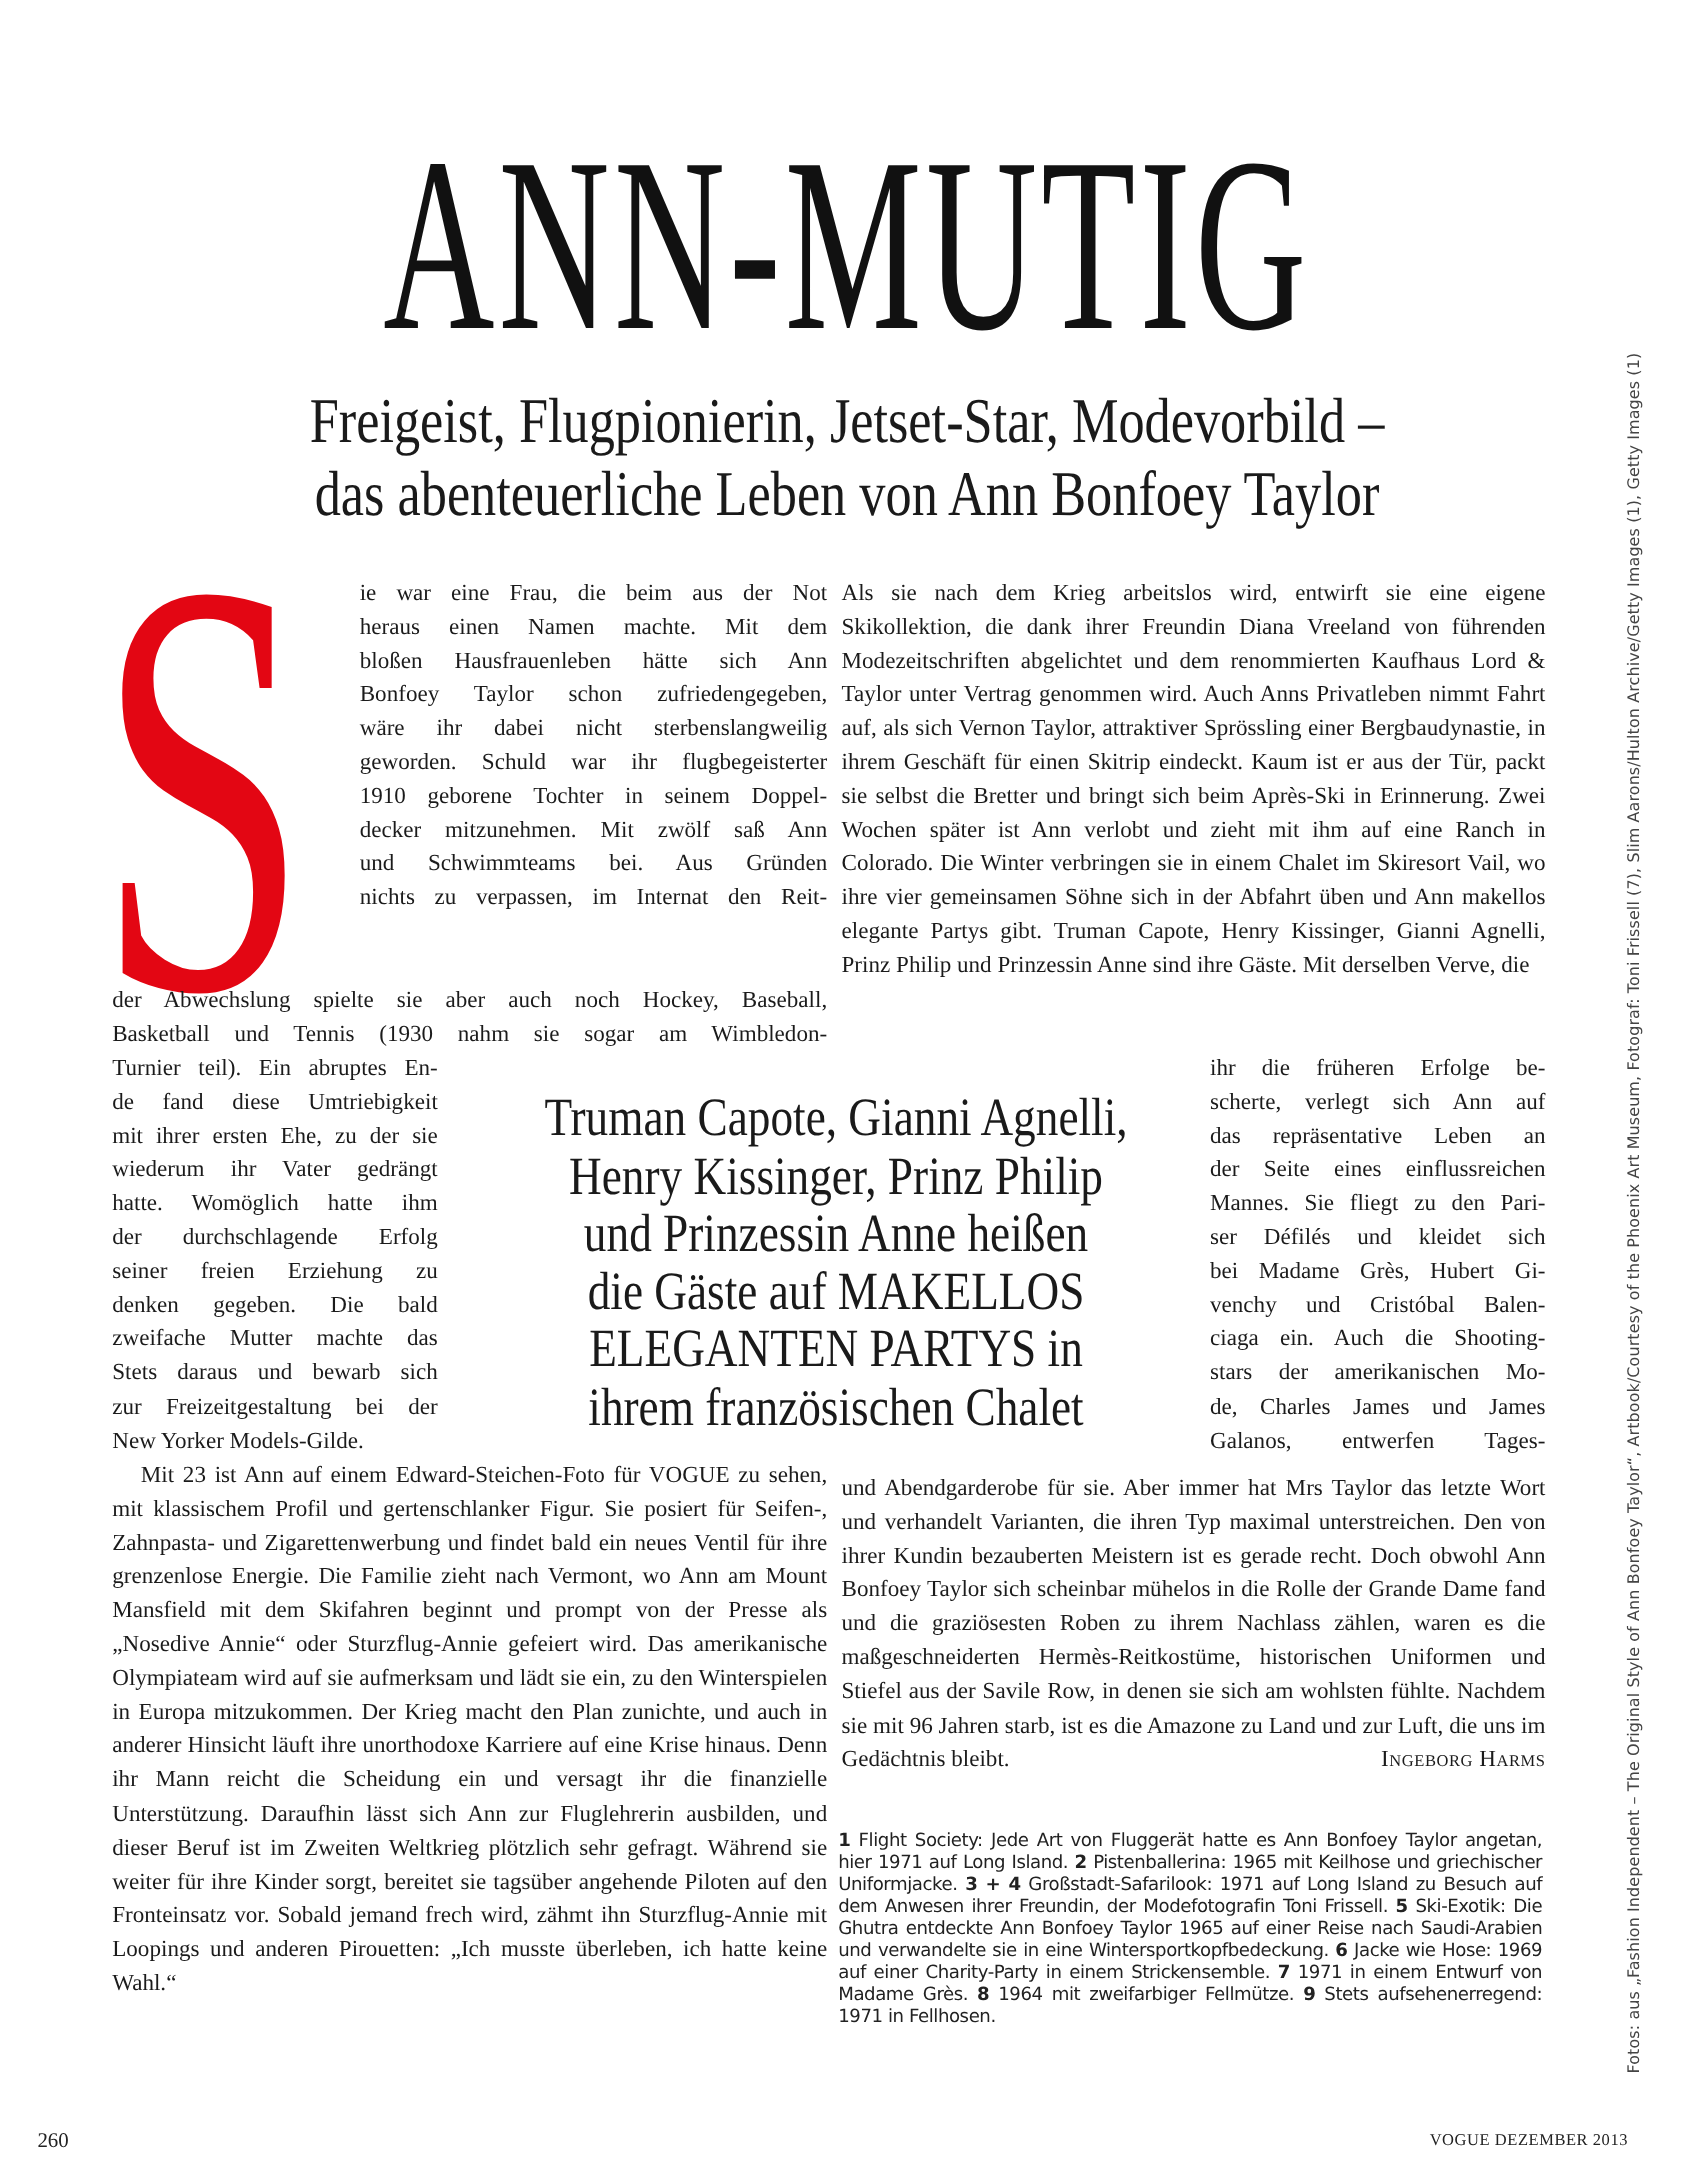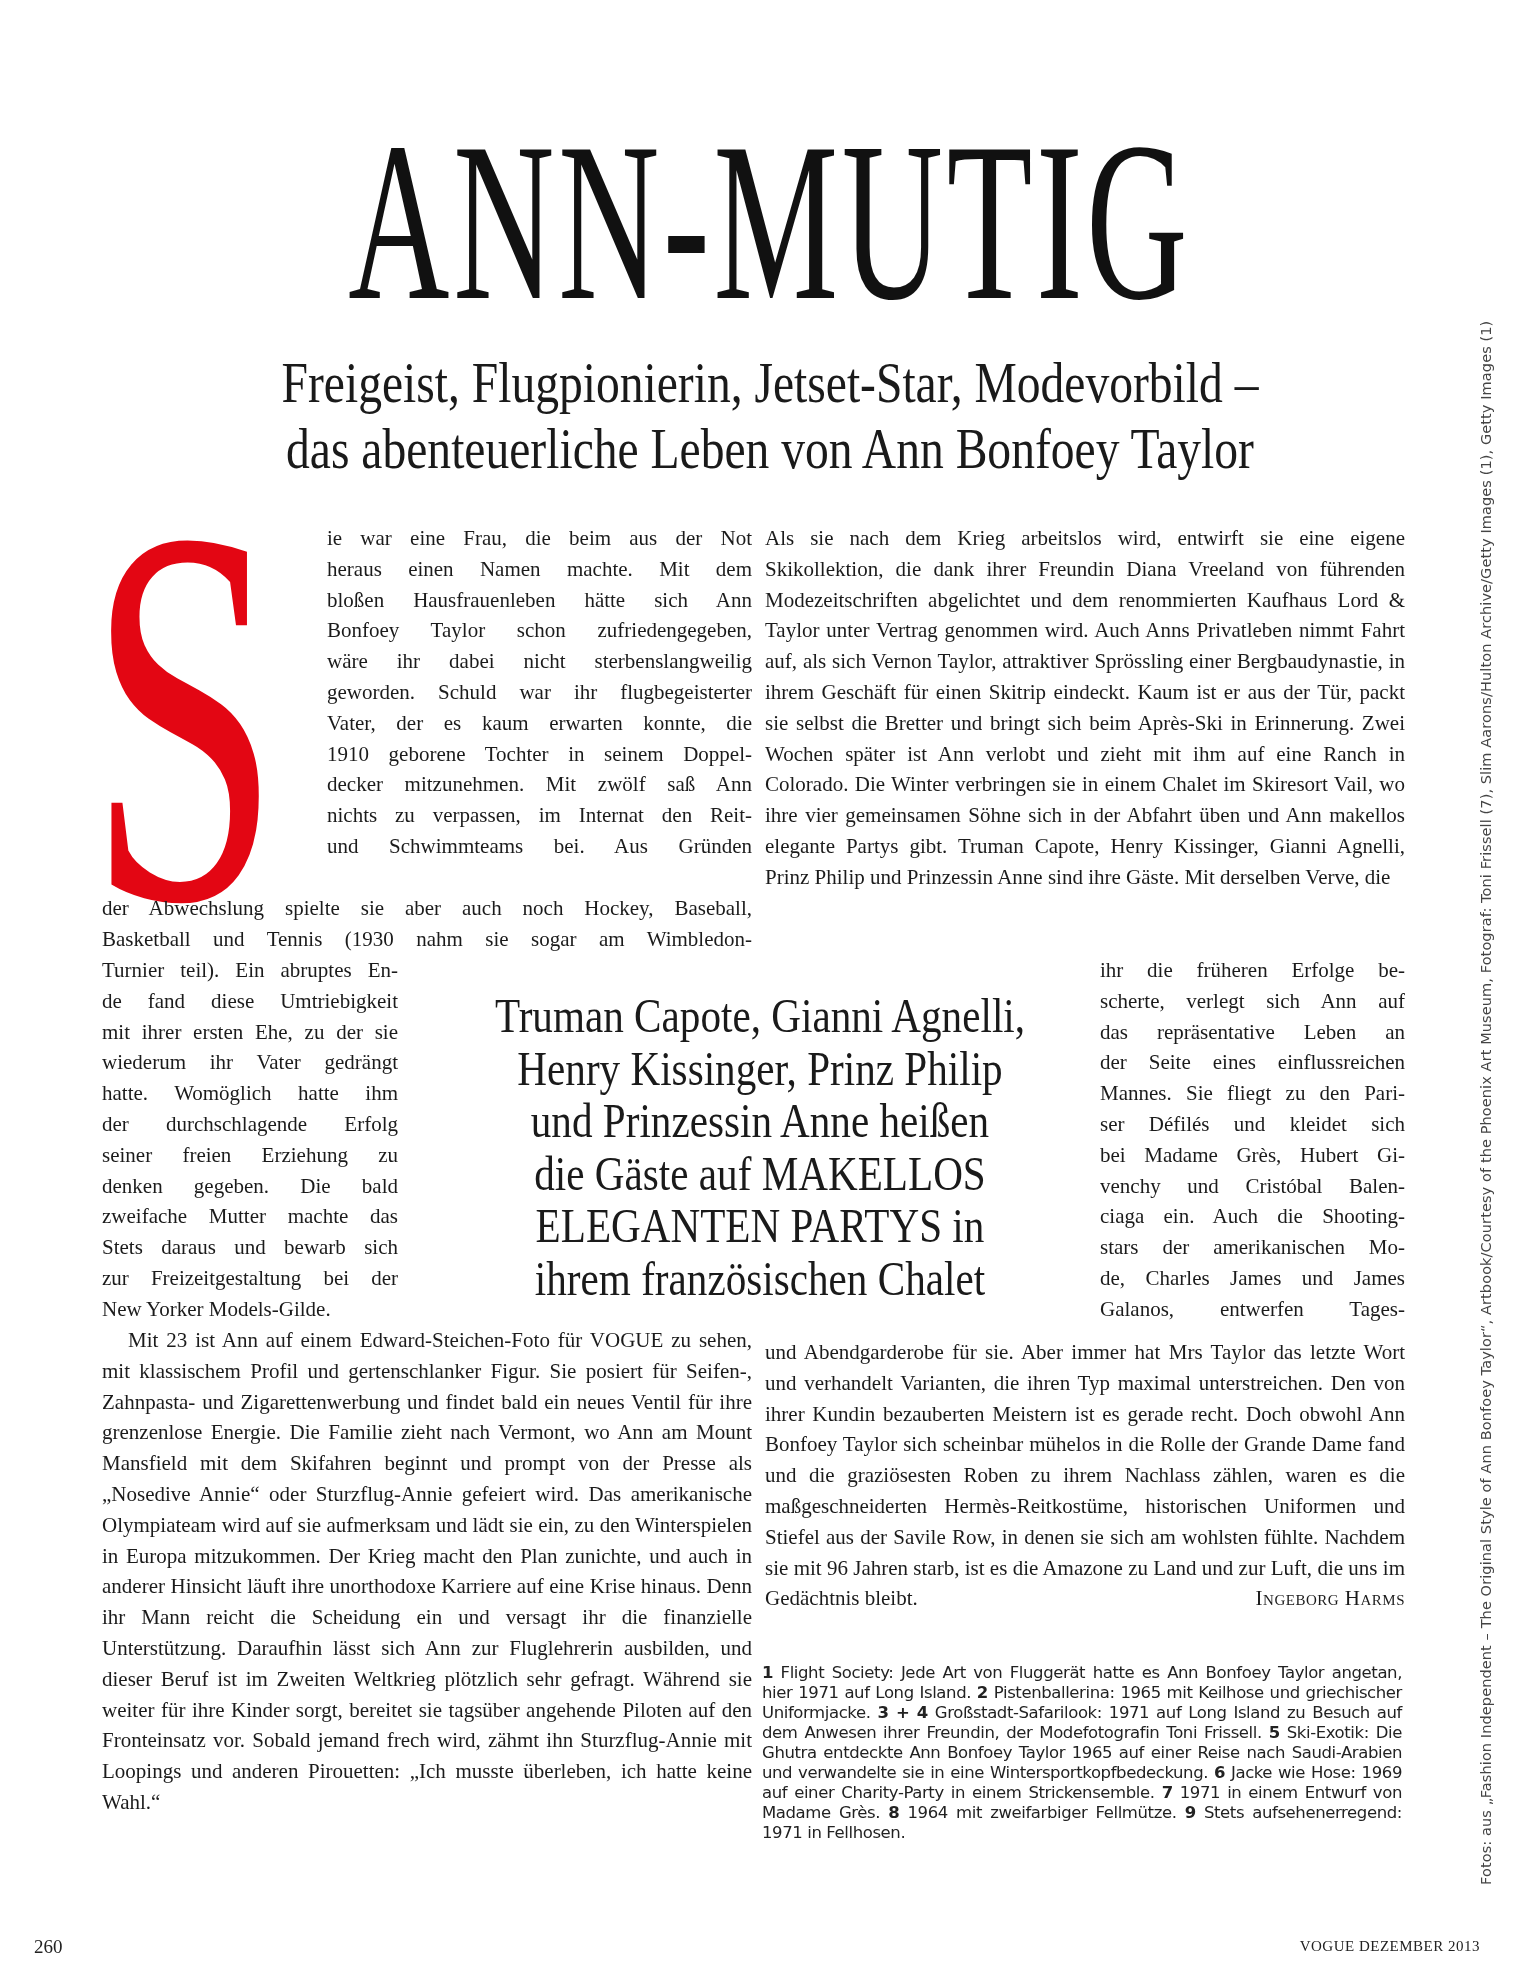--- a/index.html
+++ b/index.html
@@ -41,25 +41,24 @@
   <span>S</span>
 </div>
 
 <div class="col" style="left:327px;top:523px;width:425px;">
   <span class="justify-line">ie war eine Frau, die beim aus der Not</span>
   <span class="justify-line">heraus einen Namen machte. Mit dem</span>
   <span class="justify-line">bloßen Hausfrauenleben hätte sich Ann</span>
   <span class="justify-line">Bonfoey Taylor schon zufriedengegeben,</span>
   <span class="justify-line">wäre ihr dabei nicht sterbenslangweilig</span>
   <span class="justify-line">geworden. Schuld war ihr flugbegeisterter</span>
-  <span class="justify-line">Vater, der es kaum erwarten konnte, die</span>
   <span class="justify-line">1910 geborene Tochter in seinem Doppel-</span>
   <span class="justify-line">decker mitzunehmen. Mit zwölf saß Ann</span>
+  <span class="justify-line">und Schwimmteams bei. Aus Gründen</span>
   <span class="justify-line">nichts zu verpassen, im Internat den Reit-</span>
-  <span class="justify-line">und Schwimmteams bei. Aus Gründen</span>
 </div>
 
 <div class="col" style="left:102px;top:893px;width:650px;">
   <span class="justify-line">der Abwechslung spielte sie aber auch noch Hockey, Baseball,</span>
   <span class="justify-line">Basketball und Tennis (1930 nahm sie sogar am Wimbledon-</span>
 </div>
 
 <div class="col" style="left:102px;top:955px;width:296px;">
   <span class="justify-line">Turnier teil). Ein abruptes En-</span>
   <span class="justify-line">de fand diese Umtriebigkeit</span>

